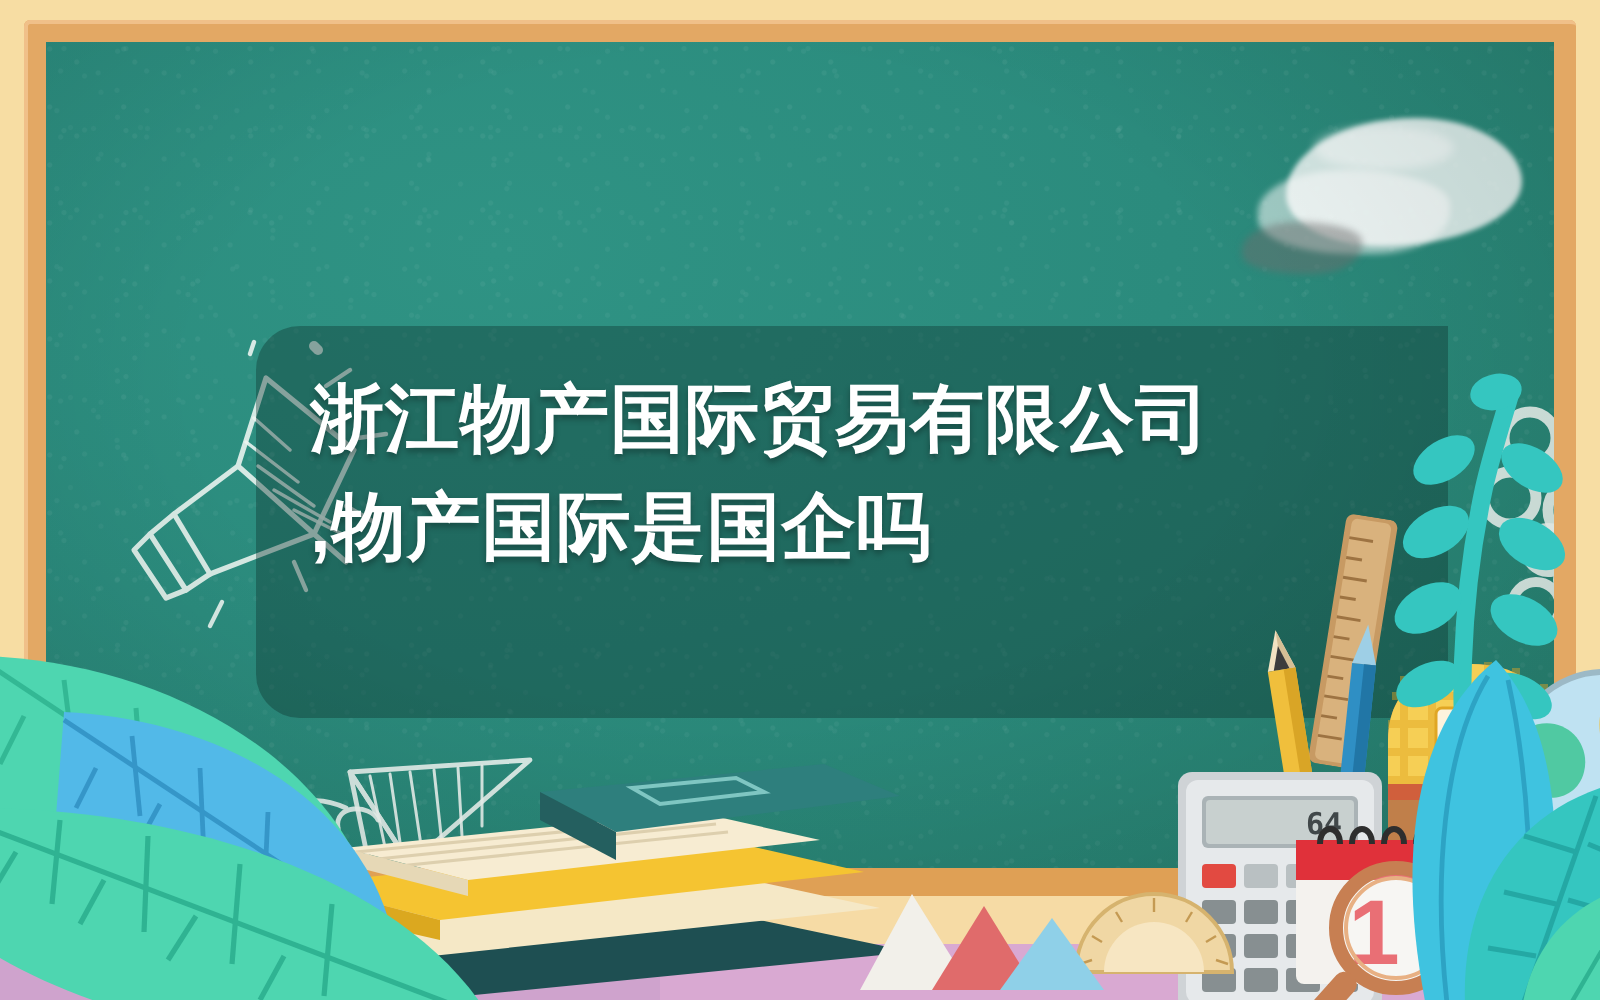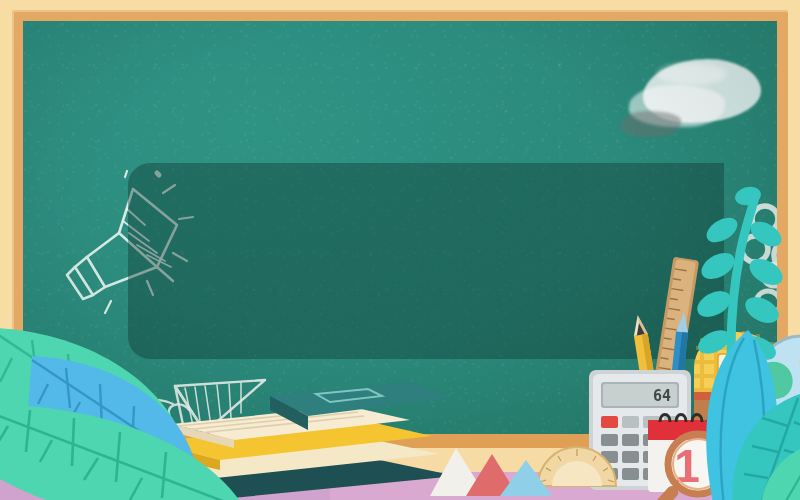--- a/index.html
+++ b/index.html
@@ -118,21 +118,21 @@
   .band-lav   {position:absolute;left:0;bottom:0px; width:330px;height:28px;background:#cfa3cd;}
 
   
   .leaf{position:absolute;}
   .leaf svg{display:block;overflow:visible;}
 
   
   .books{left:120px;bottom:0px;width:330px;height:120px;}
 
   
-  .calc{left:585px;top:366px;width:108px;height:118px;}
+  .calc{left:585px;top:382px;width:108px;height:118px;}
 
   
   .magcal{left:640px;top:400px;width:120px;height:100px;}
 
   
   .backpack{left:672px;top:318px;width:120px;height:120px;}
 
   
   .ruler{left:658px;top:258px;width:40px;height:120px;transform:rotate(9deg);}
 
@@ -238,20 +238,22 @@
           <circle cx="18" cy="46" r="12"></circle>
           <circle cx="46" cy="50" r="12"></circle>
           <circle cx="35" cy="33" r="6"></circle>
         </g>
       </svg>
     </div>
 
     <div class="caption-panel"></div>
   </div>
 
+  <div class="caption-text">浙江物产国际贸易有限公司
+,物产国际是国企吗</div>
 
   <div class="band-orange"></div>
   <div class="band-cream"></div>
   <div class="band-pink"></div>
   <div class="band-lav"></div>
 
   <div class="obj ruler">
     <svg width="40" height="126" viewBox="0 0 40 126">
       <rect x="6" y="0" width="26" height="126" rx="4" fill="#c79a63"></rect>
       <rect x="9" y="2" width="20" height="122" rx="3" fill="#d9b27d"></rect>

